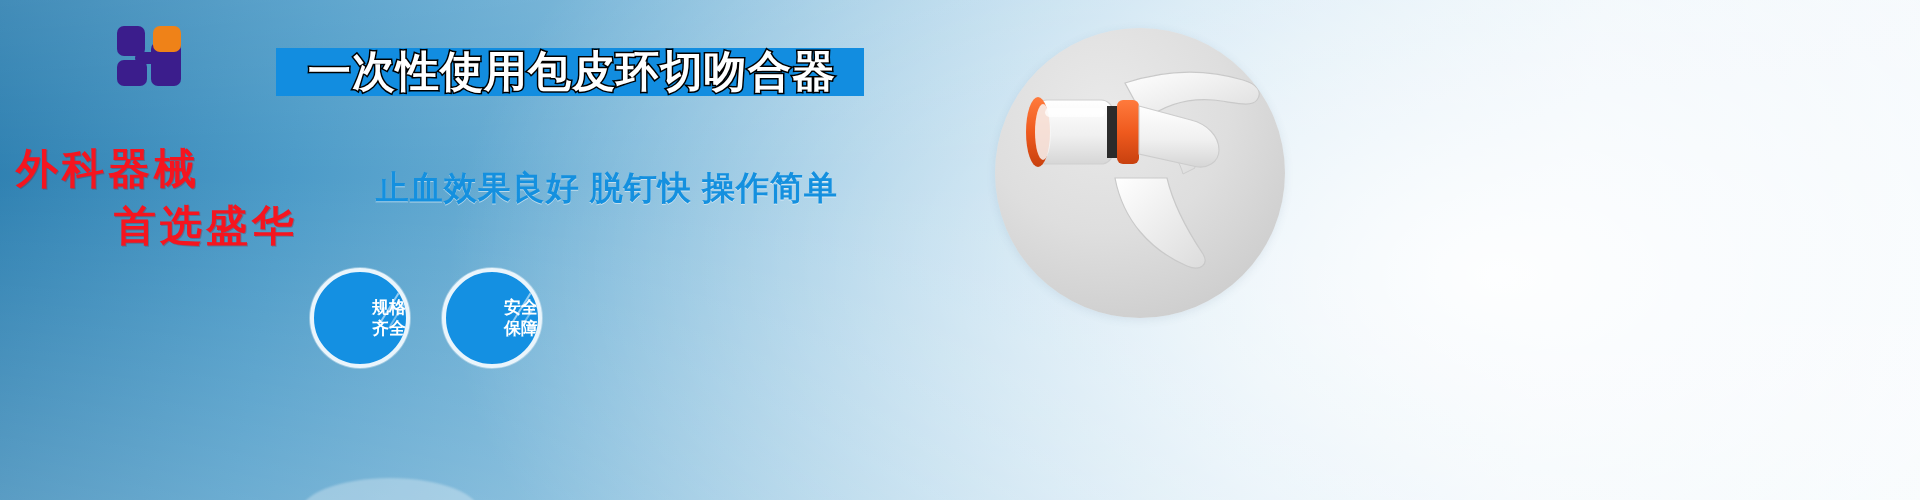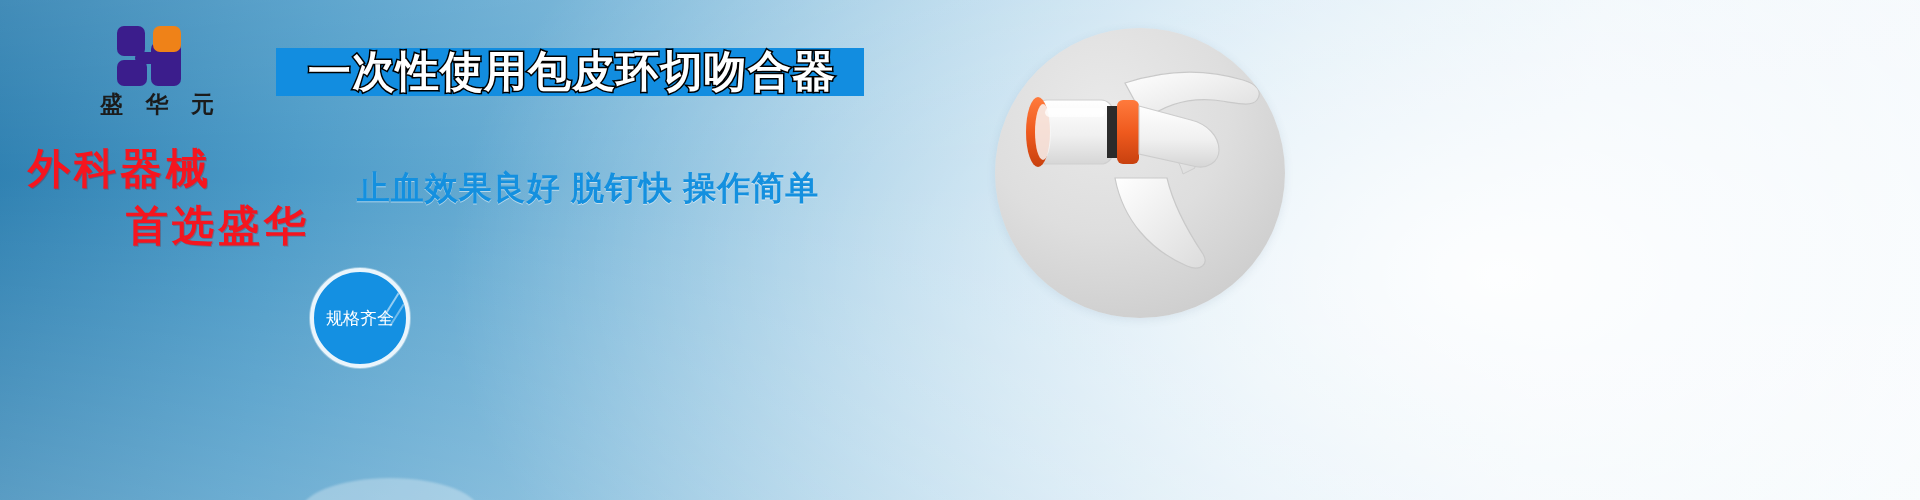--- a/index.html
+++ b/index.html
@@ -62,21 +62,21 @@
     font-weight: 700;
     color: #1b1b1b;
     letter-spacing: 8px;
     text-indent: 8px;
     line-height: 1.1;
   }
 
   
   #calligraphy {
     position: absolute;
-    left: 22px;
+    left: 10px;
     top: 148px;
     width: 330px;
     color: #f5151f;
     font-family: "DejaVu Serif", "Liberation Serif", serif;
     font-weight: 700;
     font-size: 42px;
     line-height: 1.02;
     letter-spacing: 4px;
     text-shadow: 1px 1px 0 rgba(140,0,0,0.25);
   }
@@ -107,21 +107,21 @@
     -webkit-text-stroke: 3px #000000;
     paint-order: stroke fill;
   }
 
   
   #slogan {
     position: absolute;
     left: 338px;
     top: 166px;
     width: 500px;
-    text-align: center;
+    text-align: right;
     font-size: 33px;
     font-weight: 700;
     color: #1490df;
     letter-spacing: 1px;
     white-space: nowrap;
     text-shadow: 0 1px 0 rgba(255,255,255,0.5);
   }
 
   
   #badges {
@@ -133,26 +133,26 @@
   }
   .badge {
     position: relative;
     width: 92px;
     height: 92px;
     border-radius: 50%;
     background: #1490e2;
     border: 4px solid #eaf5fc;
     box-shadow: 0 0 0 1px rgba(255,255,255,0.35);
     display: flex;
-    flex-direction: row;
-    align-items: center;
+    flex-direction: column;
+    align-items: flex-end;
     justify-content: center;
     color: #ffffff;
     font-size: 17px;
-    font-weight: 400;
+    font-weight: 700;
     line-height: 21px;
     overflow: hidden;
   }
   .badge .slash {
     position: absolute;
     right: 15px;
     top: 18px;
     width: 2px;
     height: 34px;
     background: rgba(255,255,255,0.55);
@@ -203,39 +203,44 @@
   <div id="wash"></div>
 
   <div id="logo-block">
     <div id="logo-mark">
       <i class="lm-a"></i>
       <i class="lm-d"></i>
       <i class="lm-b"></i>
       <i class="lm-c"></i>
       <i class="lm-orange"></i>
     </div>
-    <div id="logo-name">盛 华 元</div>
   </div>
 
   <div id="calligraphy">
     <div class="cal-line1">外科器械</div>
     <div class="cal-line2">首选盛华</div>
   </div>
 
   <div id="title-band"></div>
   <div id="title-text">一次性使用包皮环切吻合器</div>
 
   <div id="slogan">止血效果良好 脱钉快 操作简单</div>
 
   <div id="badges">
     <div class="badge">
       <i class="slash"></i>
       <i class="slash2"></i>
       <span>规格</span>
       <span>齐全</span>
+    </div>
+    <div class="badge">
+      <i class="slash"></i>
+      <i class="slash2"></i>
+      <span>安全</span>
+      <span>保障</span>
     </div>
   </div>
 
   <div id="product-circle">
     <svg id="product-svg" width="290" height="290" viewBox="0 0 290 290">
       <defs>
         <linearGradient id="gWhite" x1="0" y1="0" x2="0" y2="1">
           <stop offset="0%" stop-color="#ffffff"></stop>
           <stop offset="55%" stop-color="#f0f0f0"></stop>
           <stop offset="100%" stop-color="#d6d6d6"></stop>

